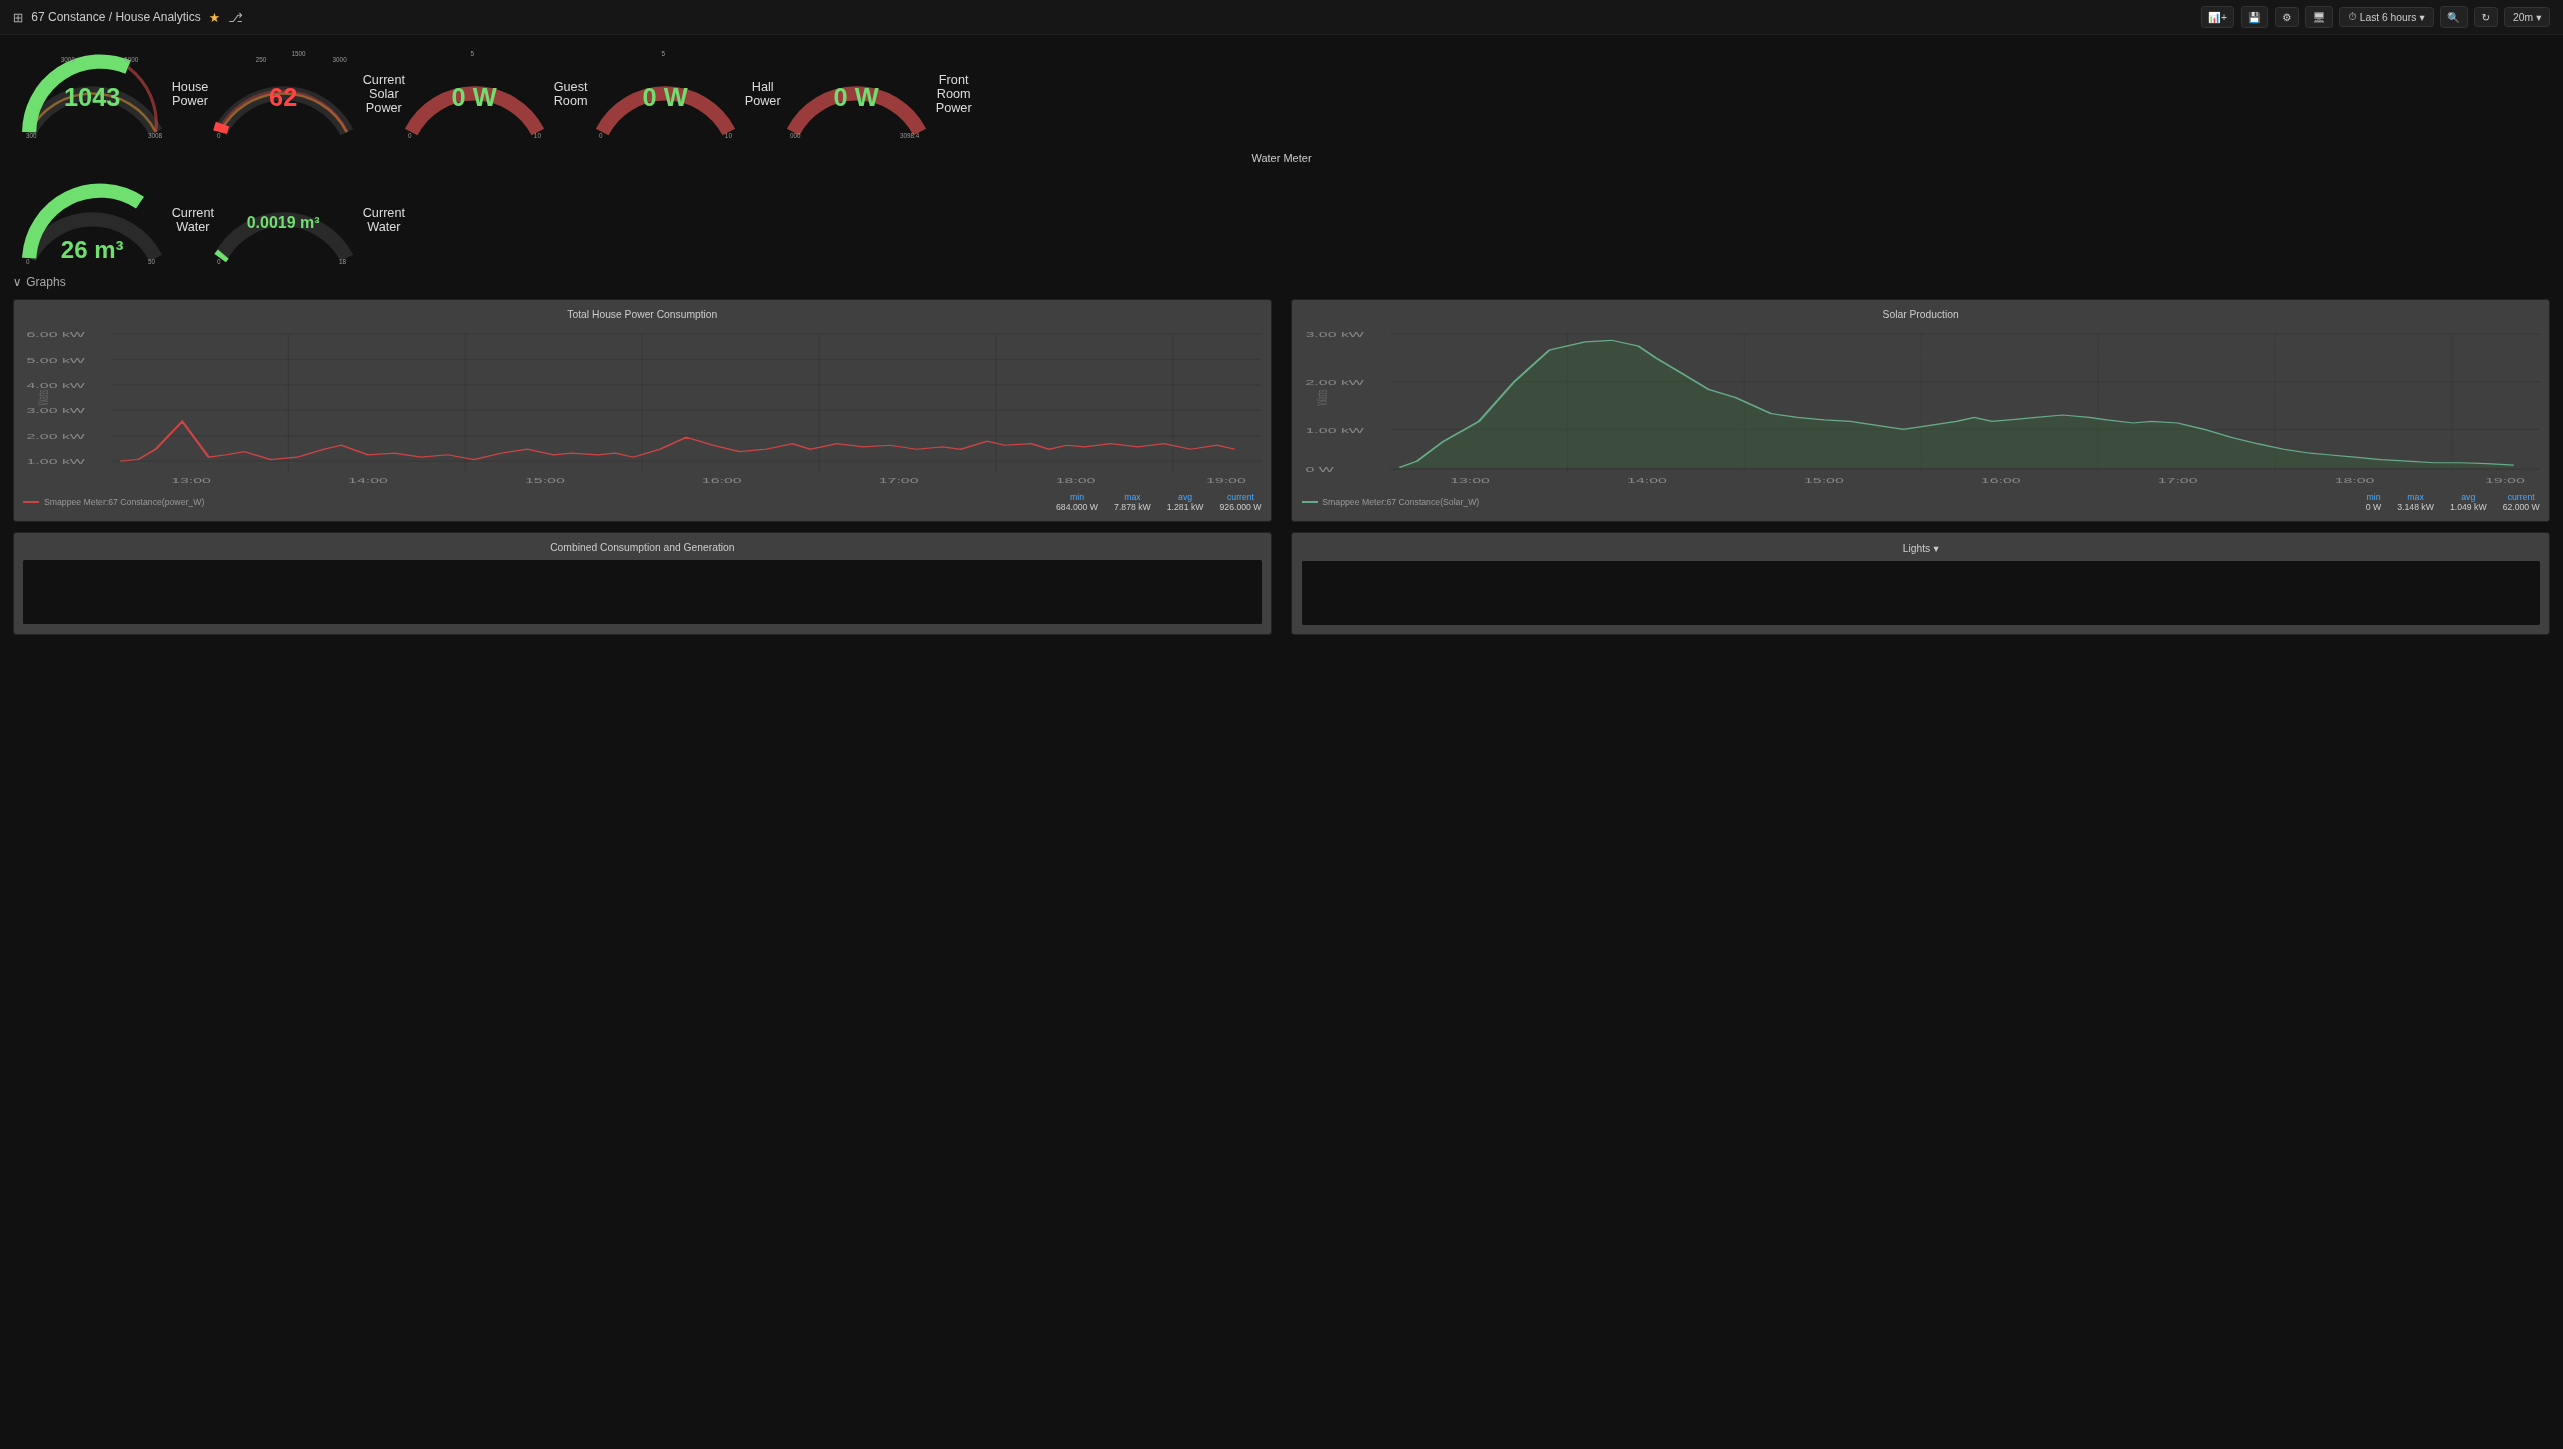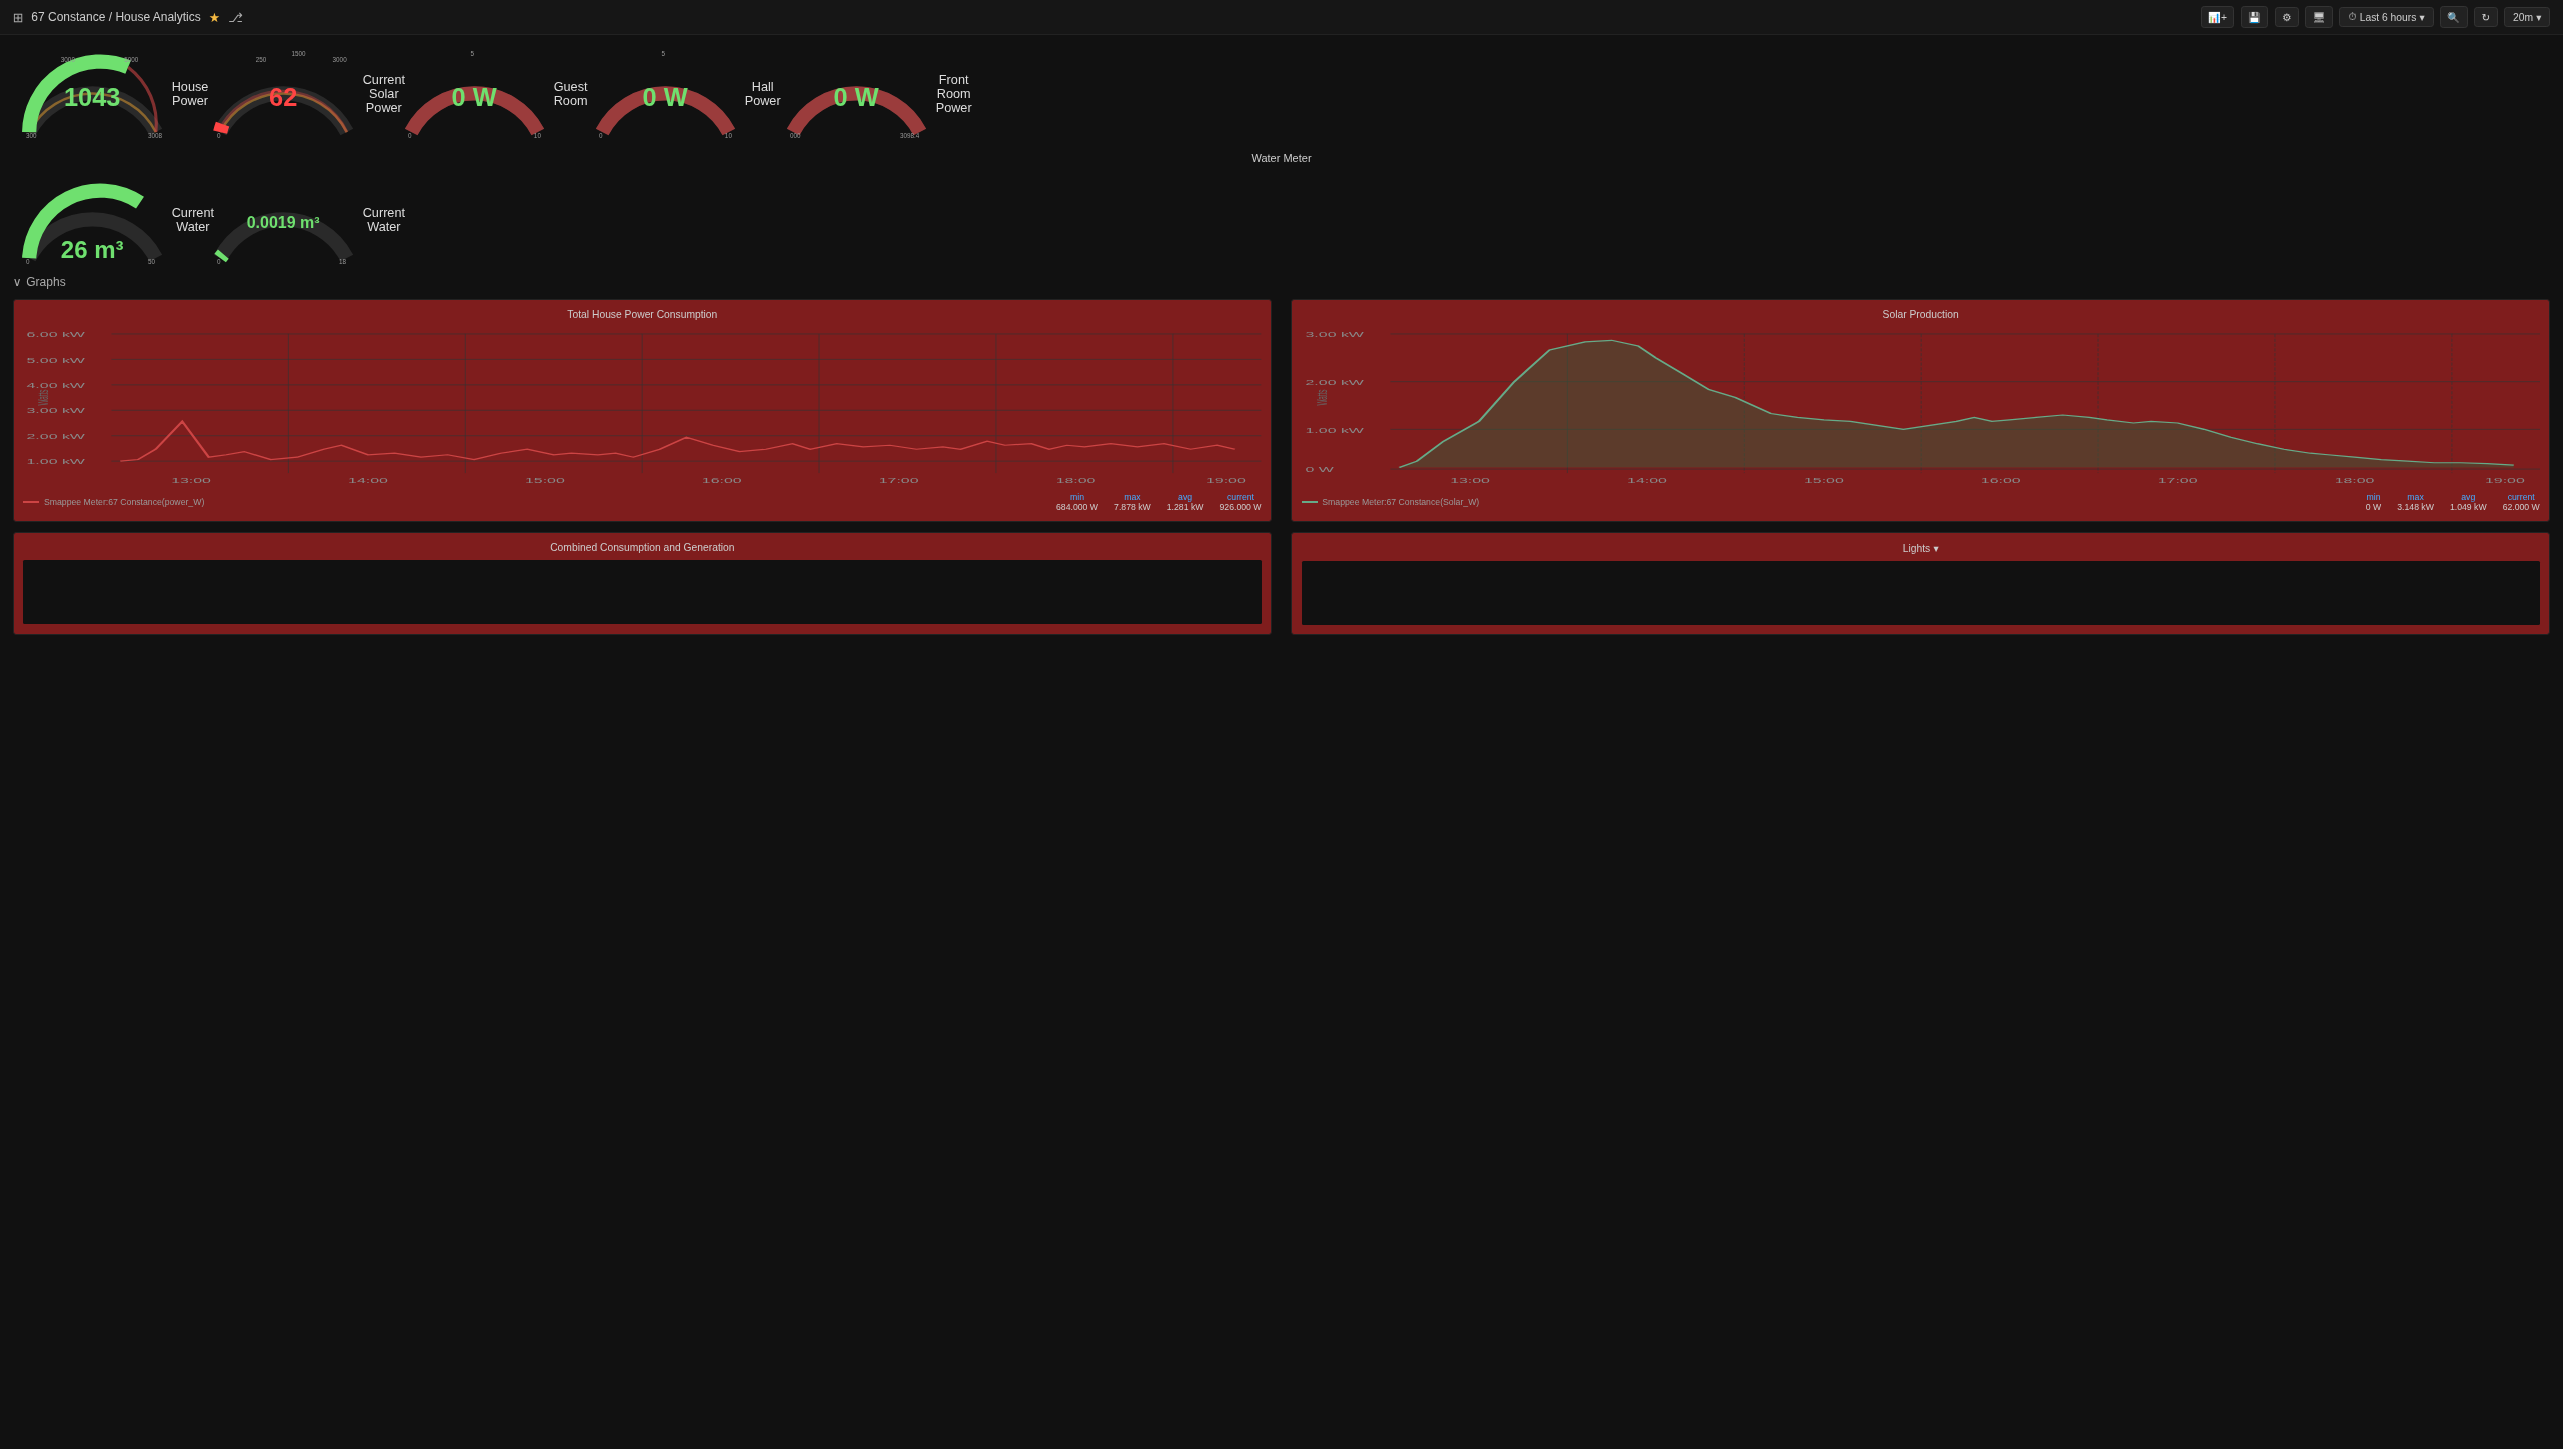--- a/index.html
+++ b/index.html
@@ -119,21 +119,21 @@
       font-size: 12px;
       margin-bottom: 9.5px;
       cursor: pointer;
     }
     .graphs-grid {
       display: grid;
       grid-template-columns: 1fr 1fr;
       gap: 19px;
     }
     .chart-panel {
-      background: #7f1d1d;
+      background: #404040;
       border: 0.8px solid #222;
       border-radius: 3.2px;
       padding: 9.5px;
     }
     .chart-title {
       text-align: center;
       color: #ccc;
       font-size: 10.3px;
       margin-bottom: 6.4px;
     }

